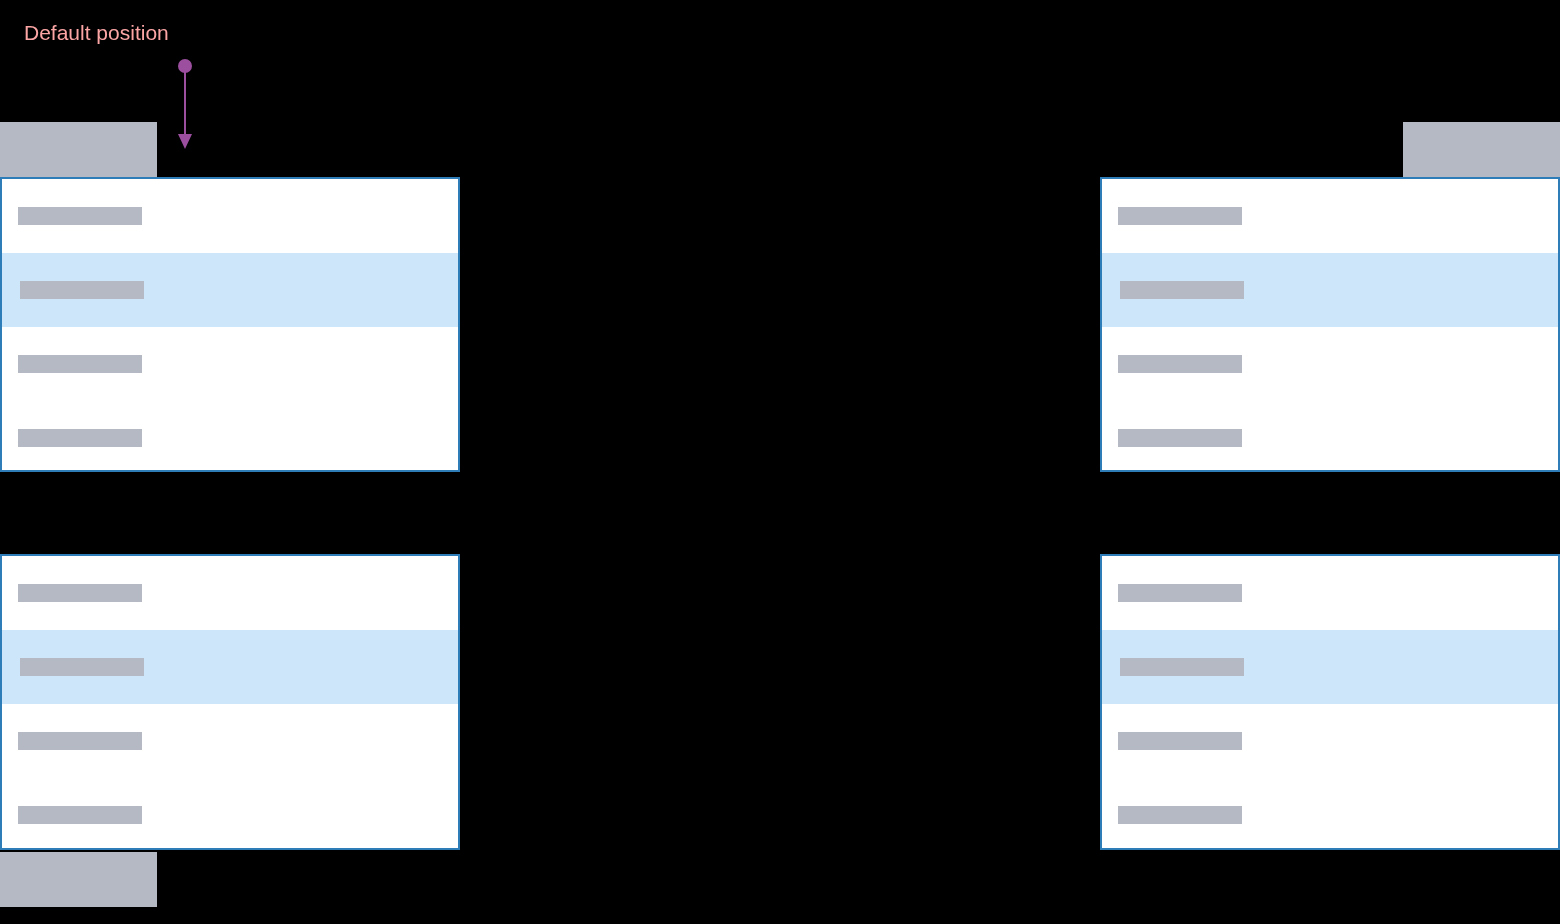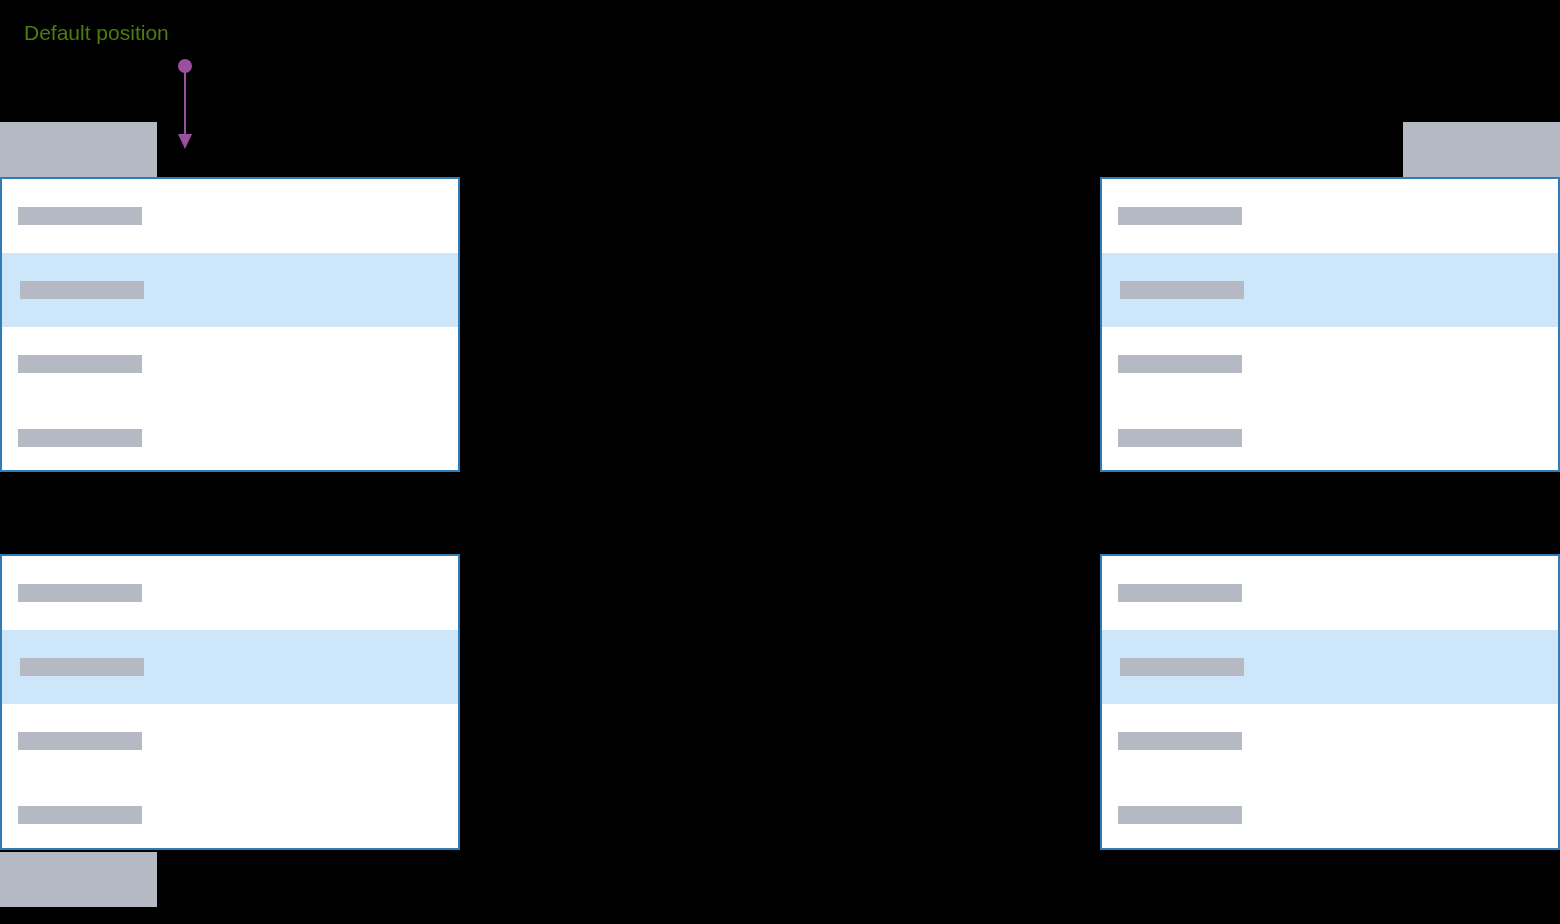--- a/index.html
+++ b/index.html
@@ -15,21 +15,21 @@
     font-family: "Liberation Sans", sans-serif;
   }
 
   
   .annotation-label {
     position: absolute;
     left: 24px;
     top: 19px;
     font-size: 21px;
     line-height: 28px;
-    color: #4d7c0f;
+    color: #fca5a5;
     white-space: nowrap;
   }
   .annotation-arrow {
     position: absolute;
     left: 167px;
     top: 54px;
     width: 36px;
     height: 100px;
   }
 

